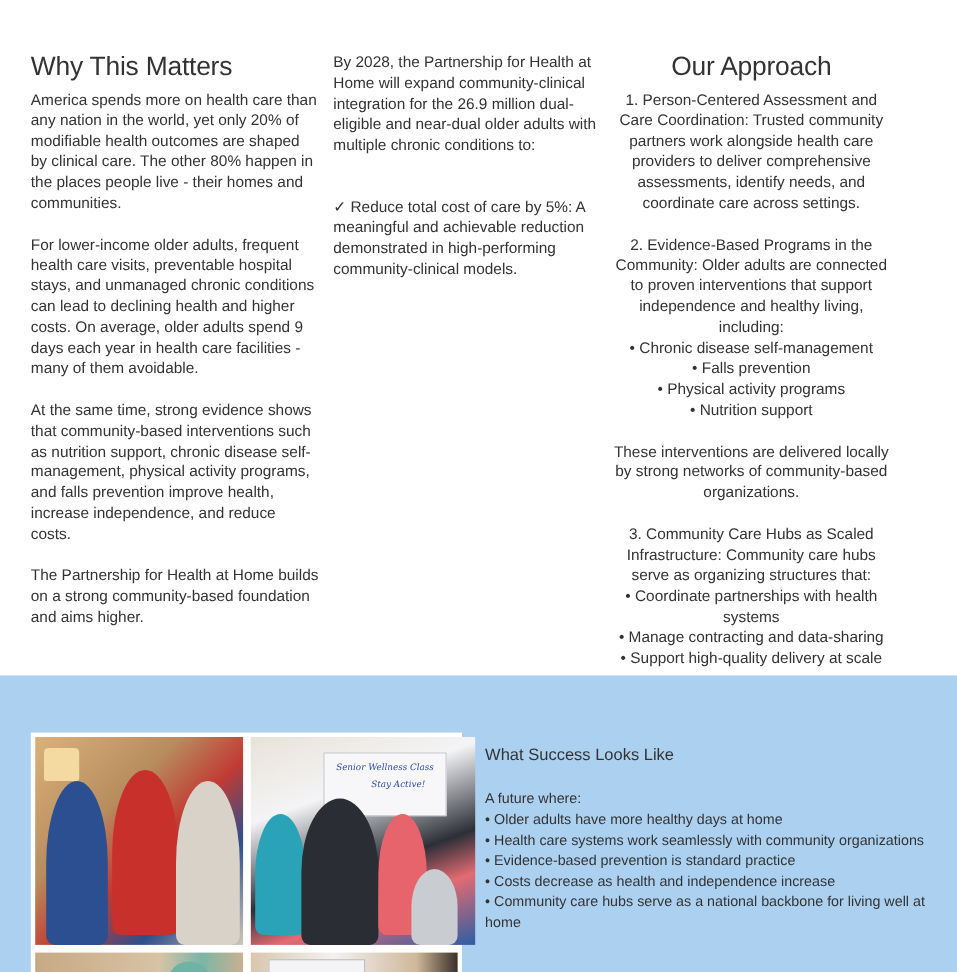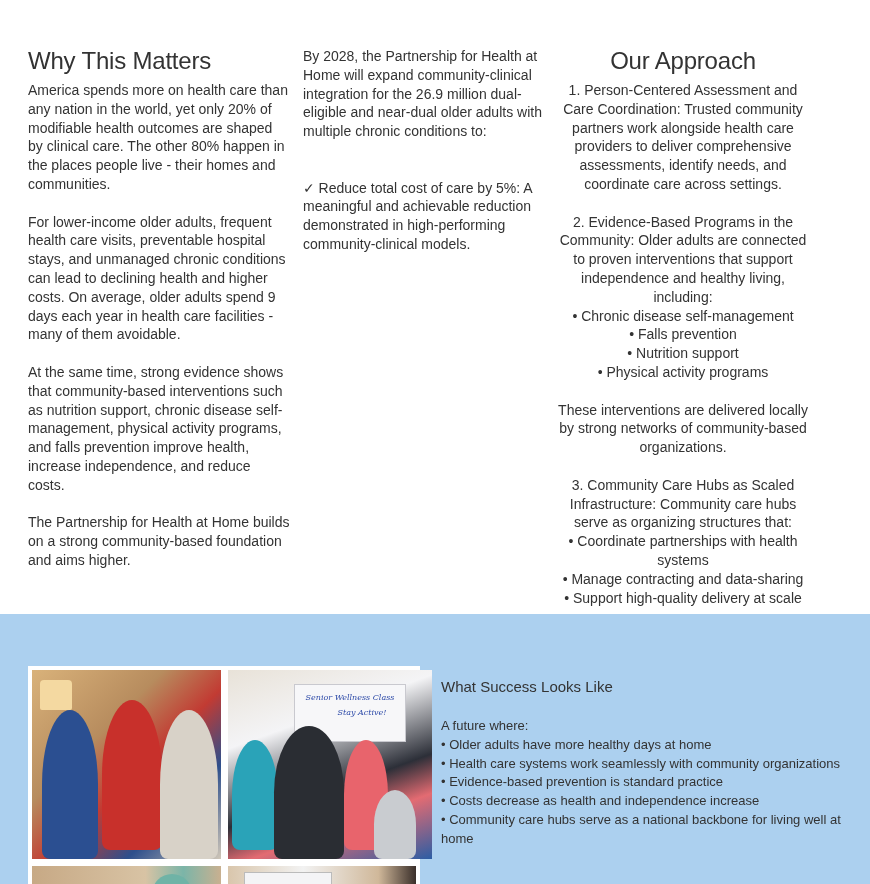--- a/index.html
+++ b/index.html
@@ -55,22 +55,22 @@
     <p>✓ Reduce total cost of care by 5%: A meaningful and achievable reduction demonstrated in high-performing community-clinical models.</p>
   </div>
 
   <div class="col c3">
     <h2>Our Approach</h2>
     <p>1. Person-Centered Assessment and Care Coordination: Trusted community partners work alongside health care providers to deliver comprehensive assessments, identify needs, and coordinate care across settings.</p>
     <div class="gap"></div>
     <p>2. Evidence-Based Programs in the Community: Older adults are connected to proven interventions that support independence and healthy living, including:</p>
     <p>• Chronic disease self-management</p>
     <p>• Falls prevention</p>
+    <p>• Physical activity programs</p>
     <p>• Nutrition support</p>
-    <p>• Physical activity programs</p>
     <div class="gap"></div>
     <p>These interventions are delivered locally by strong networks of community-based organizations.</p>
     <div class="gap"></div>
     <p>3. Community Care Hubs as Scaled Infrastructure: Community care hubs serve as organizing structures that:</p>
     <p>• Coordinate partnerships with health systems</p>
     <p>• Manage contracting and data-sharing</p>
     <p>• Support high-quality delivery at scale</p>
   </div>
 </div>
 

